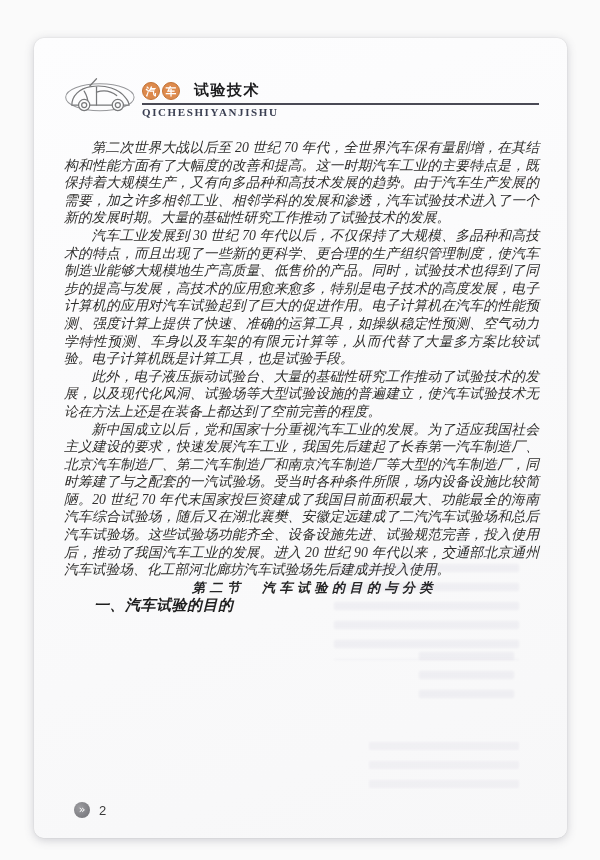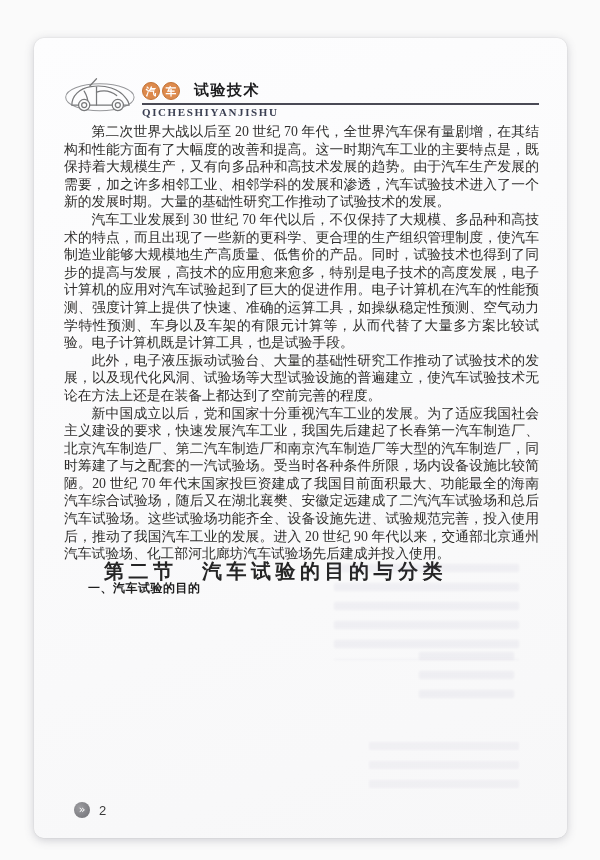--- a/index.html
+++ b/index.html
@@ -31,34 +31,35 @@
     font-family:"Liberation Sans",sans-serif;font-weight:bold;
     font-size:15px;color:#1b1b1d;letter-spacing:1.5px;margin-left:12px;
   }
   .subtitle{
     position:absolute;left:78px;bottom:-13px;
     font-family:"Liberation Serif","DejaVu Serif",serif;
     font-size:11px;font-weight:600;letter-spacing:1.6px;color:#3a3f52;
   }
   
   .bodytext{
-    margin-top:18px;
+    margin-top:34px;
     font-size:13.8px;line-height:17.6px;color:#2e2d2b;
     text-align:justify;
+    font-style:italic;
   }
   .bodytext p{margin:0;text-indent:2em;}
   .section-heading{
     font-family:"Liberation Serif","DejaVu Serif",serif;
-    font-size:20px;font-weight:600;letter-spacing:4.5px;
-    color:#252525;
+    font-size:13px;font-weight:600;letter-spacing:4.5px;
+    text-align:center;color:#252525;
     margin:16px 0 16px;text-indent:0;
   }
   .subsection-heading{
     font-family:"Liberation Sans","DejaVu Sans",sans-serif;
-    font-size:12px;font-weight:bold;color:#1e1e1e;letter-spacing:.5px;
+    font-size:15px;font-weight:bold;color:#1e1e1e;letter-spacing:.5px;
     margin:0 0 10px 22px;text-indent:0;
   }
   
   .footer{
     position:absolute;left:40px;bottom:20px;
     display:flex;align-items:center;gap:9px;
   }
   .pg-icon{
     width:16px;height:16px;border-radius:50%;
     background:radial-gradient(circle at 35% 35%,#9d9da1,#6e6e73);

